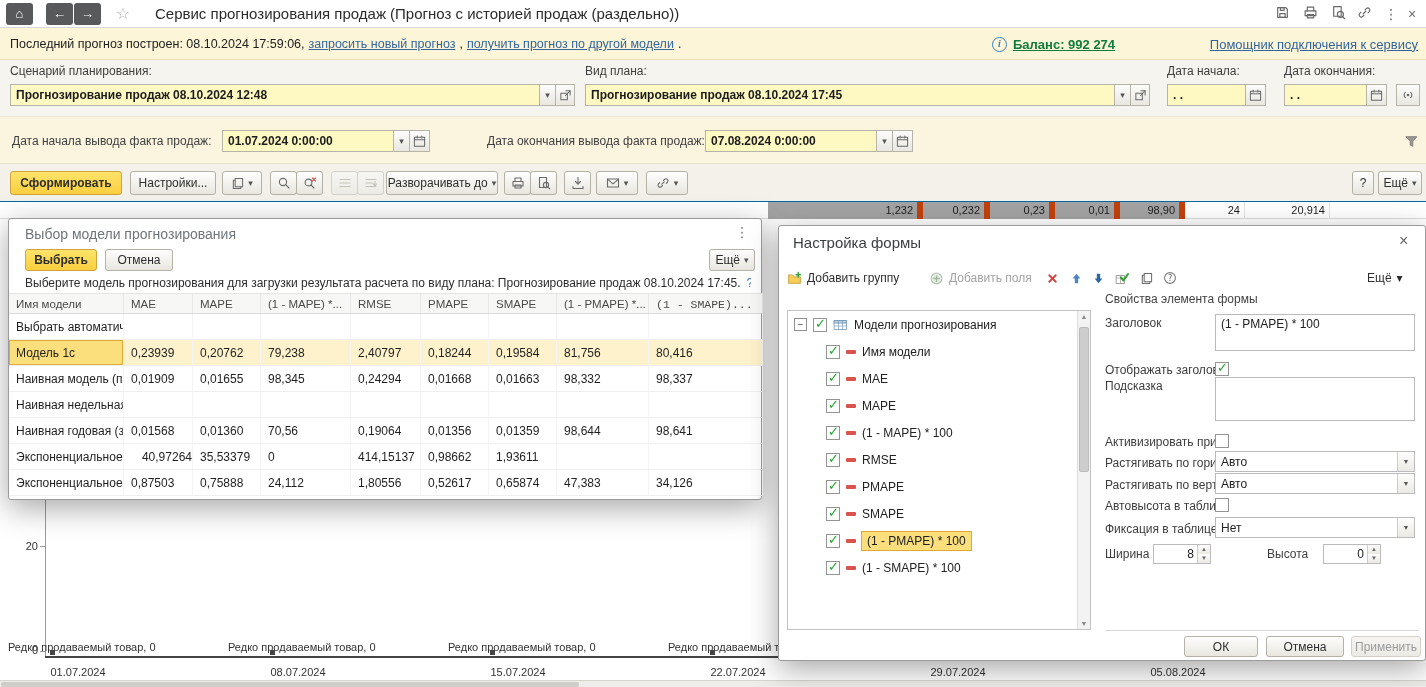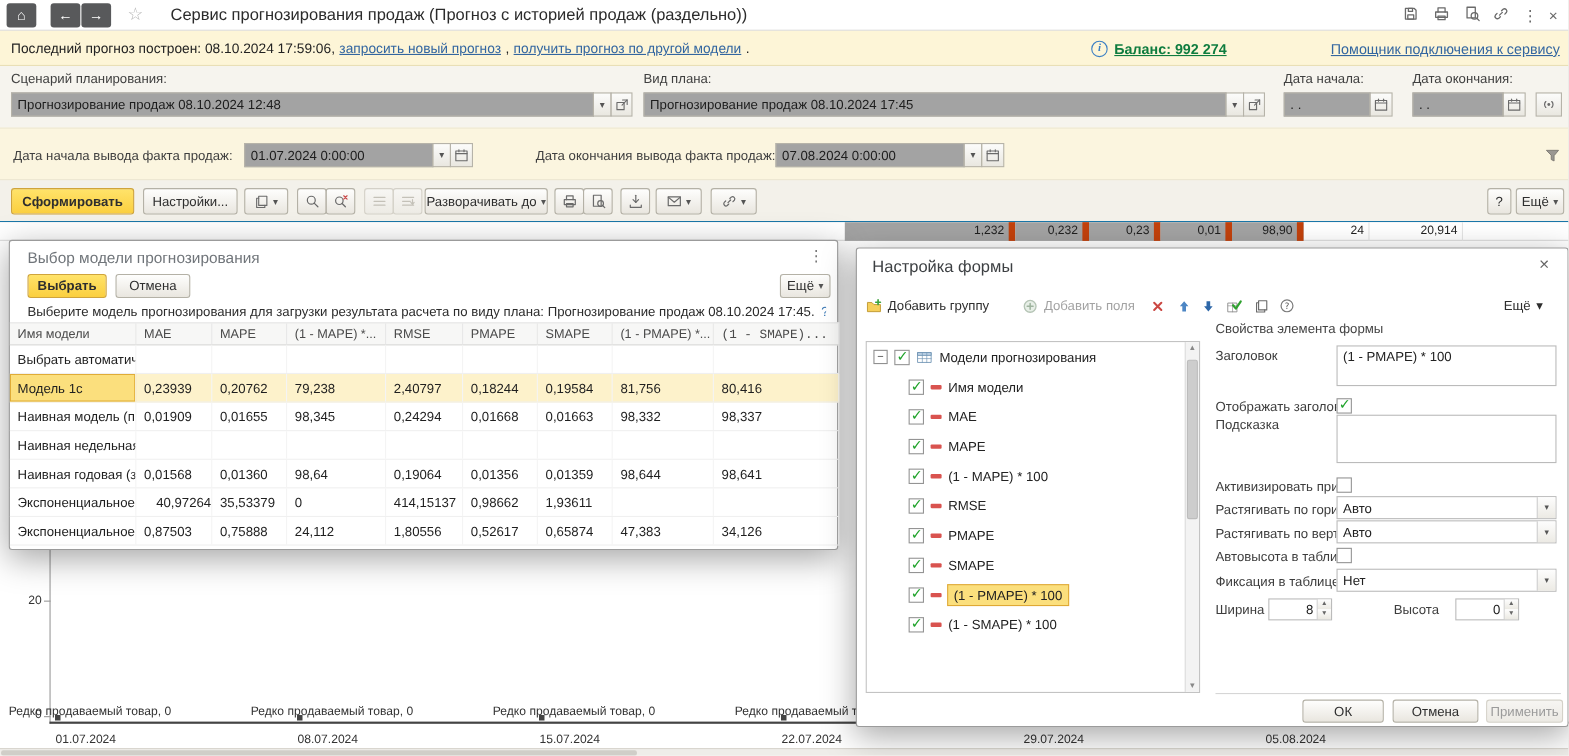--- a/index.html
+++ b/index.html
@@ -18,21 +18,21 @@
   .infobar{position:absolute;left:0;top:28px;width:1426px;height:32px;background:#fdf5d7;border-bottom:1px solid #e9dfb6;z-index:5;}
   .infotext{position:absolute;left:10px;top:0;height:32px;display:flex;align-items:center;gap:4px;font-size:12.5px;color:#222;white-space:nowrap;}
   .link{color:#3366a0;text-decoration:underline;cursor:pointer;}
   .balwrap{position:absolute;left:992px;top:0;height:32px;display:flex;align-items:center;gap:6px;}
   .infoicon{width:15px;height:15px;border:1.4px solid #3b7fc4;border-radius:50%;color:#3b7fc4;font-size:10px;font-style:italic;font-weight:bold;text-align:center;line-height:12px;font-family:"Liberation Serif",serif;}
   .balance{color:#0e7c3f;font-weight:bold;font-size:13px;text-decoration:underline;cursor:pointer;}
   .assist{position:absolute;right:8px;top:0;height:32px;display:flex;align-items:center;font-size:13px;}
 
   
   .lbl{position:absolute;font-size:12px;color:#404040;white-space:nowrap;}
-  .field{position:absolute;height:22px;background:#a3a3a3;border:1px solid #b6b3a9;display:flex;align-items:center;padding:0 5px;font-size:12px;color:#1d1d1d;white-space:nowrap;overflow:hidden;}
+  .field{position:absolute;height:22px;background:#fef9c3;border:1px solid #b6b3a9;display:flex;align-items:center;padding:0 5px;font-size:12px;color:#1d1d1d;white-space:nowrap;overflow:hidden;font-weight:bold;}
   .sqbtn{position:absolute;height:22px;background:linear-gradient(#fcfcfb,#e9e7e0);border:1px solid #b6b3a9;display:flex;align-items:center;justify-content:center;cursor:pointer;padding:0;}
   .sqbtn .arrow{font-size:9px;color:#555;}
 
   .factband{position:absolute;left:0;top:116px;width:1426px;height:48px;background:#fbf5df;border-top:1px solid #eee8d2;border-bottom:1px solid #e7e2cc;}
 
   
   .toolbar{position:absolute;left:0;top:164px;width:1426px;height:38px;background:#f3f1ea;border-bottom:1px solid #0369a1;}
   .btn{position:absolute;height:24px;border:1px solid #b4b1a6;border-radius:3px;background:linear-gradient(#fefefd,#e9e6df);font-size:12px;color:#2e2e2e;display:flex;align-items:center;justify-content:center;gap:4px;cursor:pointer;padding:0 8px;font-family:inherit;white-space:nowrap;}
   .btn.yellow{background:linear-gradient(#ffe36a,#fbcf3f);border-color:#cfa43c;font-weight:bold;}
   .btn.ico{padding:0;}
@@ -484,21 +484,21 @@
             <div class="mcell" style="width: 70px;"></div>
             <div class="mcell" style="width: 68px;"></div>
             <div class="mcell" style="width: 68px;"></div>
             <div class="mcell" style="width: 92px;"></div>
             <div class="mcell" style="width: 114px;"></div>
           </div>
           <div class="mrow">
             <div class="mcell namecell" style="width: 115px;">Наивная годовая (з...</div>
             <div class="mcell" style="width: 69px;">0,01568</div>
             <div class="mcell" style="width: 68px;">0,01360</div>
-            <div class="mcell" style="width: 90px;">98,64</div>
+            <div class="mcell" style="width: 90px;">70,56</div>
             <div class="mcell" style="width: 70px;">0,19064</div>
             <div class="mcell" style="width: 68px;">0,01356</div>
             <div class="mcell" style="width: 68px;">0,01359</div>
             <div class="mcell" style="width: 92px;">98,644</div>
             <div class="mcell" style="width: 114px;">98,641</div>
           </div>
           <div class="mrow">
             <div class="mcell namecell" style="width: 115px;">Экспоненциальное ...</div>
             <div class="mcell" style="width: 69px; text-align: right;">40,97264</div>
             <div class="mcell" style="width: 68px;">35,53379</div>

